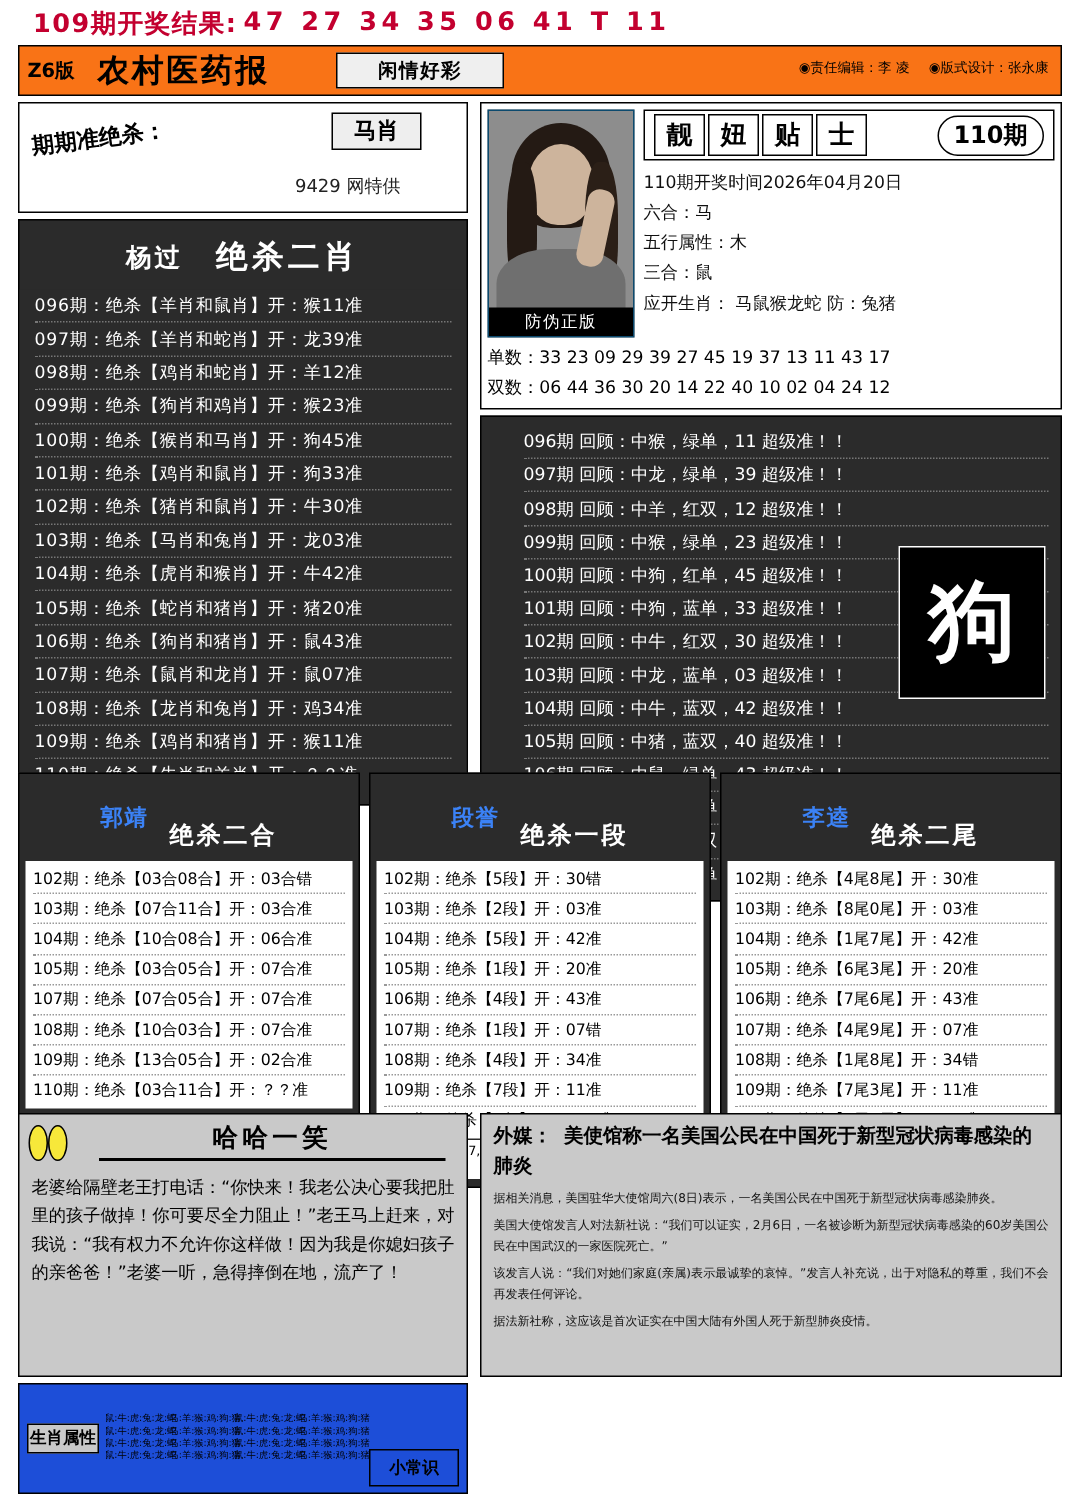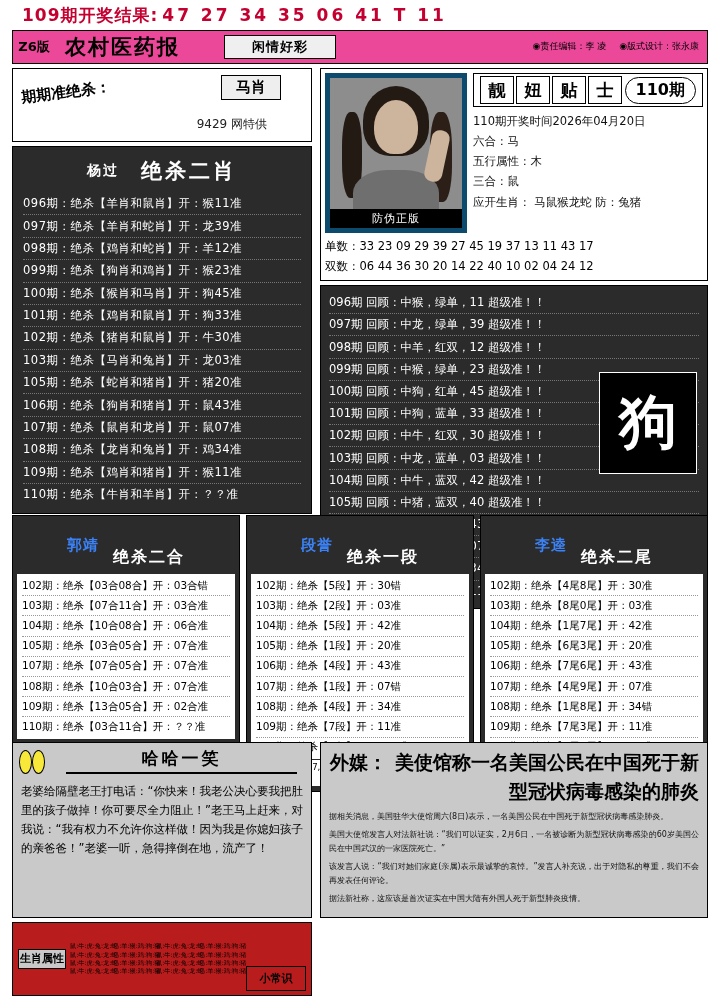--- a/index.html
+++ b/index.html
@@ -17,21 +17,21 @@
     position:absolute;left:0;top:0;width:720px;height:30px;
     display:flex;align-items:center;
     font-size:17px;font-weight:bold;color:#c3002f;
     padding-left:22px;box-sizing:border-box;letter-spacing:1px;
   }
   .topbar .nums{color:#c3002f;margin-left:4px;letter-spacing:3px;}
 
   
   .masthead{
     position:absolute;left:12px;top:30px;width:696px;height:34px;
-    border:1px solid #000;background:#ec4899;
+    border:1px solid #000;background:#f97316;
     display:flex;align-items:center;box-sizing:border-box;
   }
   .mh-z6{width:42px;text-align:center;font-size:13px;font-weight:bold;}
   .mh-title{
     font-size:21px;font-weight:bold;letter-spacing:2px;
     font-family:"DejaVu Serif","Liberation Serif",serif;
     padding:0 10px;
   }
   .mh-mid{
     flex:0 0 110px;margin-left:34px;border:1px solid #000;background:#efefef;
@@ -59,39 +59,39 @@
   .promo .sub{
     position:absolute;right:44px;bottom:8px;font-size:12px;color:#222;margin-top:36px;
   }
 
   
   .blackpanel{
     border:1px solid #000;background:#2b2b2b;color:#fff;margin-top:4px;padding:6px 0 8px 0;
   }
   .bp-head{display:flex;align-items:center;justify-content:center;gap:22px;margin:4px 0 8px 0;}
   .bp-name{
-    font-size:14px;font-weight:bold;color:#fff;
+    font-size:17px;font-weight:bold;color:#fff;
     font-family:Liberation Sans, sans-serif;letter-spacing:2px;
   }
   .bp-title{
     font-size:21px;font-weight:bold;color:#fff;letter-spacing:3px;
     font-family:"DejaVu Serif","Liberation Serif",serif;
   }
   .bp-list{background:#2b2b2b;padding:0 10px;}
   .bp-row{
     font-size:11.5px;color:#fff;padding:3.2px 0;border-bottom:1px dotted #777;
     white-space:nowrap;letter-spacing:0.5px;
   }
   .bp-row:last-child{border-bottom:none;}
 
   
   .rbox{border:1px solid #000;background:#fff;padding:4px;box-sizing:border-box;}
   .rtop{display:flex;gap:6px;}
   .photo{
-    width:96px;height:150px;border:5px solid #0c4a6e;background:#8d8d8d;position:relative;overflow:hidden;padding-left:36px;
+    width:96px;height:150px;border:1px solid #0c4a6e;background:#8d8d8d;position:relative;overflow:hidden;
   }
   .photo .face{
     position:absolute;left:50%;top:22px;transform:translateX(-50%);
     width:44px;height:54px;border-radius:50% 50% 45% 45%;background:#cdb49c;
   }
   .photo .hair{
     position:absolute;left:50%;top:8px;transform:translateX(-50%);
     width:66px;height:70px;border-radius:50% 50% 40% 40%;background:#241a14;
   }
   .photo .hair2{
@@ -127,21 +127,21 @@
   }
   .rline{font-size:11.5px;line-height:1.75;color:#111;}
   .nums-box{margin-top:4px;font-size:11.5px;line-height:1.7;}
 
   
   .rpanel{
     border:1px solid #000;background:#2b2b2b;margin-top:4px;padding:6px 8px;position:relative;
     min-height:250px;
   }
   .rp-row{
-    font-size:11.5px;color:#fff;padding:3.1px 0;border-bottom:1px dotted #777;white-space:nowrap;
+    font-size:11.5px;color:#fff;padding:3.1px 0;border-bottom:1px dotted #777;white-space:nowrap;margin-left:20px;
   }
   .rp-row:last-child{border-bottom:none;}
   .bigchar{
     position:absolute;right:10px;top:86px;width:96px;height:100px;background:#000;border:1px solid #fff;
     color:#fff;font-size:58px;font-weight:bold;display:flex;align-items:center;justify-content:center;
     font-family:"DejaVu Serif","Liberation Serif",serif;
   }
 
   
   .mid{position:absolute;left:12px;top:515px;width:696px;display:flex;gap:6px;}
@@ -171,29 +171,29 @@
     font-family:"DejaVu Serif","Liberation Serif",serif;border-bottom:2px solid #000;padding-bottom:2px;
     margin-right:8px;
   }
   .joke-body{font-size:11.5px;line-height:1.65;padding:4px 8px;color:#000;text-align:justify;}
 
   
   .news{
     position:absolute;left:320px;top:742px;width:388px;height:176px;border:1px solid #000;
     background:#c9c9c9;box-sizing:border-box;padding:5px 8px;
   }
-  .news-title{font-size:19px;font-weight:bold;line-height:1.5;text-align:right;color:#000;}
+  .news-title{font-size:13px;font-weight:bold;line-height:1.5;text-align:left;color:#000;}
   .news-title .lead{margin-right:8px;}
   .news-body{font-size:8px;line-height:1.75;color:#111;margin-top:5px;text-align:justify;}
   .news-body p{margin:0 0 4px 0;}
 
   
   .zodiac{
     position:absolute;left:12px;top:922px;width:300px;height:74px;border:1px solid #000;
-    background:#b91c1c;box-sizing:border-box;display:flex;align-items:center;
+    background:#1d4ed8;box-sizing:border-box;display:flex;align-items:center;
   }
   .z-left{
     width:44px;font-size:11px;line-height:1.15;text-align:center;font-weight:bold;
     border:1px solid #000;margin-left:5px;padding:3px 1px;background:#c9c9c9;
   }
   .z-grid{flex:1;padding:3px 4px;display:flex;flex-wrap:wrap;}
   .z-cell{width:25%;font-size:6.2px;line-height:1.35;color:#000;white-space:nowrap;}
   .z-right{
     width:56px;text-align:center;font-size:11px;font-weight:bold;border:1px solid #000;
     margin-right:5px;padding:4px 1px;align-self:flex-end;margin-bottom:4px;
@@ -234,20 +234,21 @@
       </div>
       <div class="bp-list">
         <div class="bp-row">096期：绝杀【羊肖和鼠肖】开：猴11准</div>
         <div class="bp-row">097期：绝杀【羊肖和蛇肖】开：龙39准</div>
         <div class="bp-row">098期：绝杀【鸡肖和蛇肖】开：羊12准</div>
         <div class="bp-row">099期：绝杀【狗肖和鸡肖】开：猴23准</div>
         <div class="bp-row">100期：绝杀【猴肖和马肖】开：狗45准</div>
         <div class="bp-row">101期：绝杀【鸡肖和鼠肖】开：狗33准</div>
         <div class="bp-row">102期：绝杀【猪肖和鼠肖】开：牛30准</div>
         <div class="bp-row">103期：绝杀【马肖和兔肖】开：龙03准</div>
+        <div class="bp-row">104期：绝杀【虎肖和猴肖】开：牛42准</div>
         <div class="bp-row">105期：绝杀【蛇肖和猪肖】开：猪20准</div>
         <div class="bp-row">106期：绝杀【狗肖和猪肖】开：鼠43准</div>
         <div class="bp-row">107期：绝杀【鼠肖和龙肖】开：鼠07准</div>
         <div class="bp-row">108期：绝杀【龙肖和兔肖】开：鸡34准</div>
         <div class="bp-row">109期：绝杀【鸡肖和猪肖】开：猴11准</div>
         <div class="bp-row">110期：绝杀【牛肖和羊肖】开：？？准</div>
       </div>
     </div>
   </div>
 

